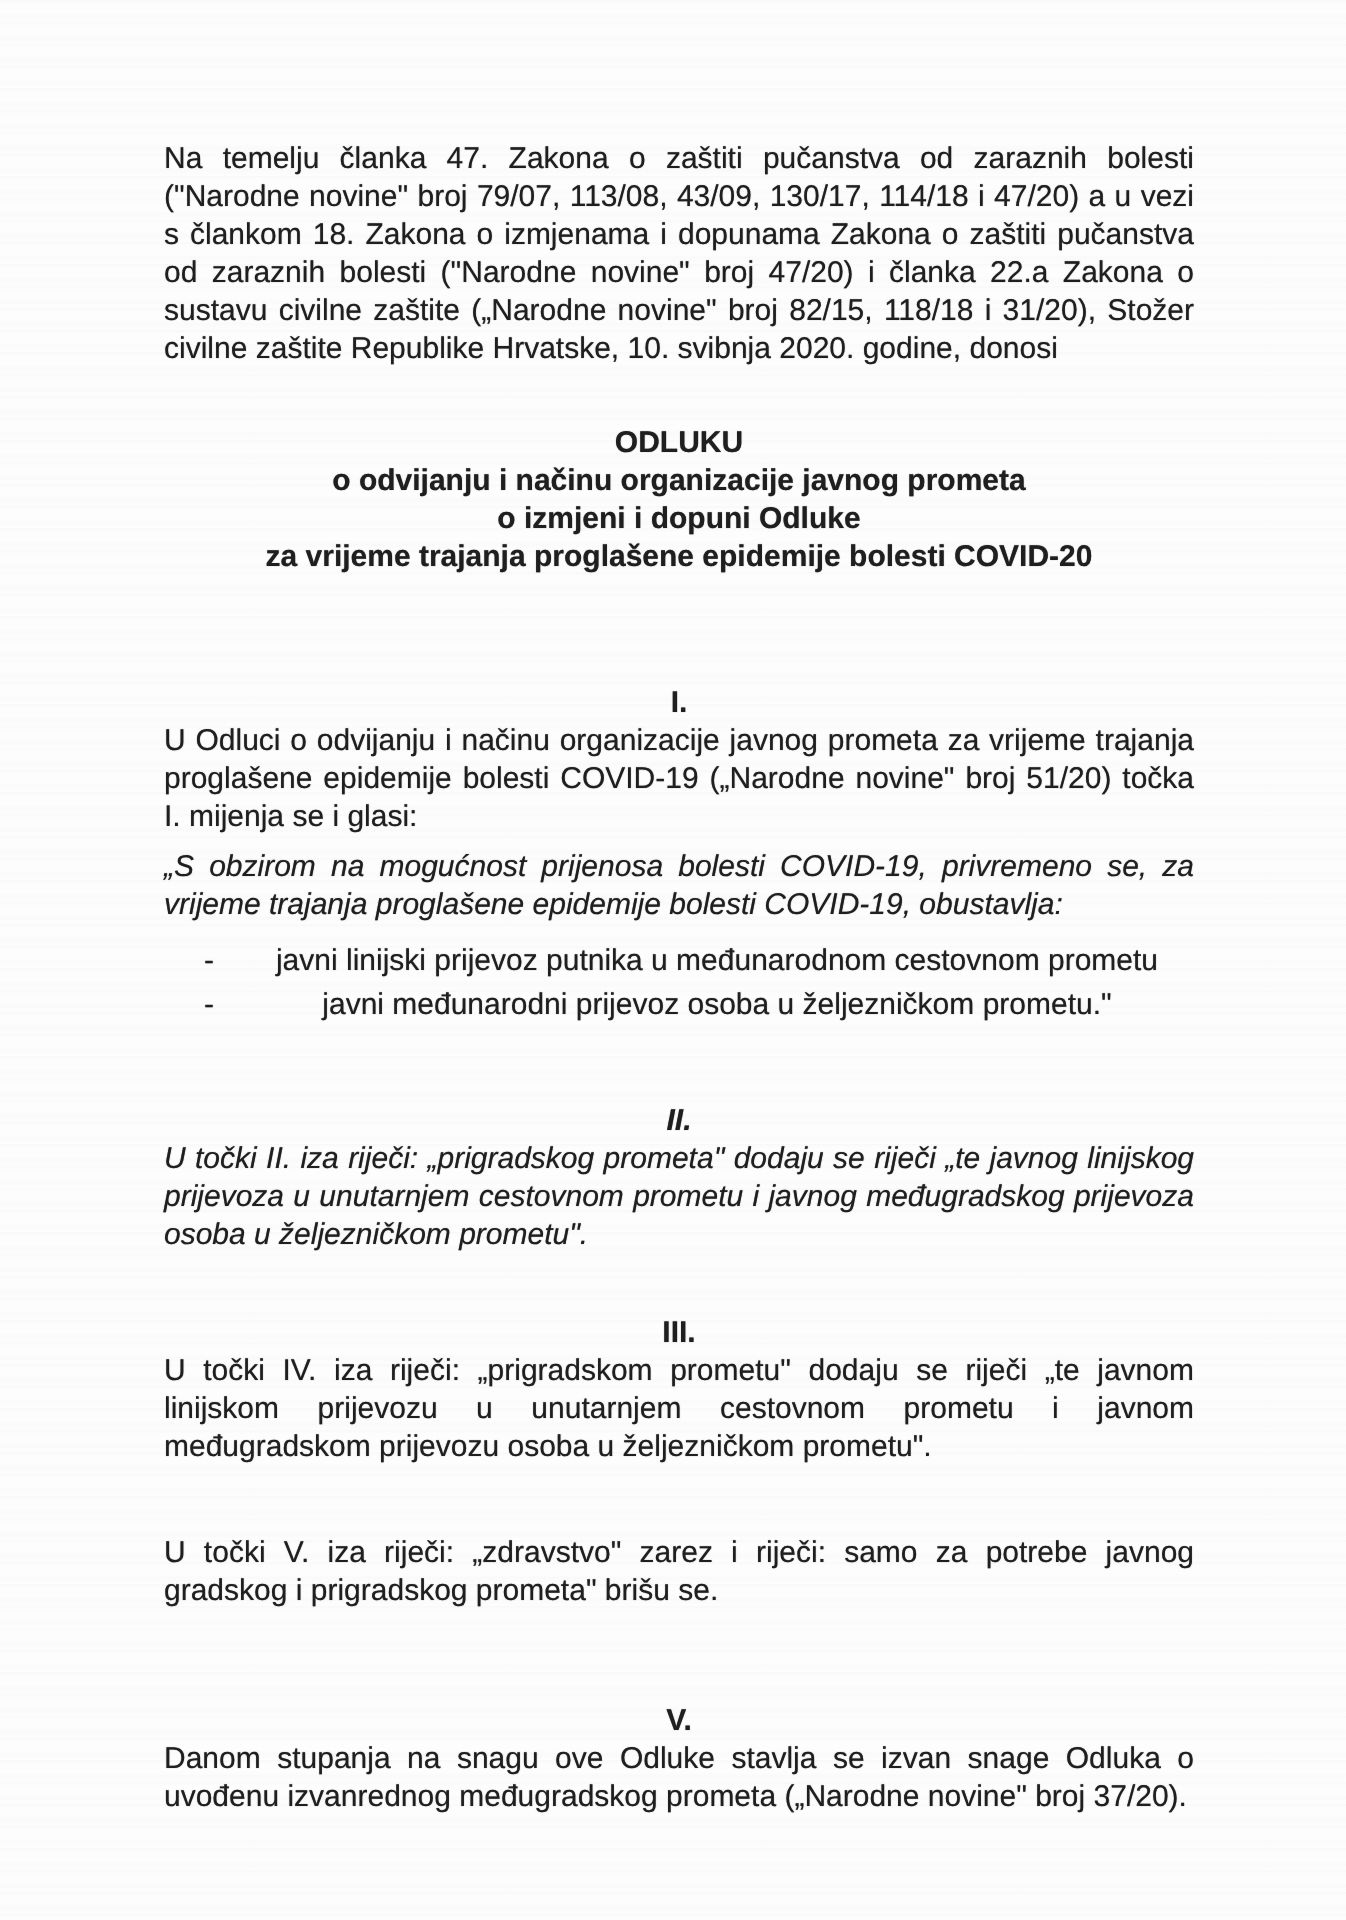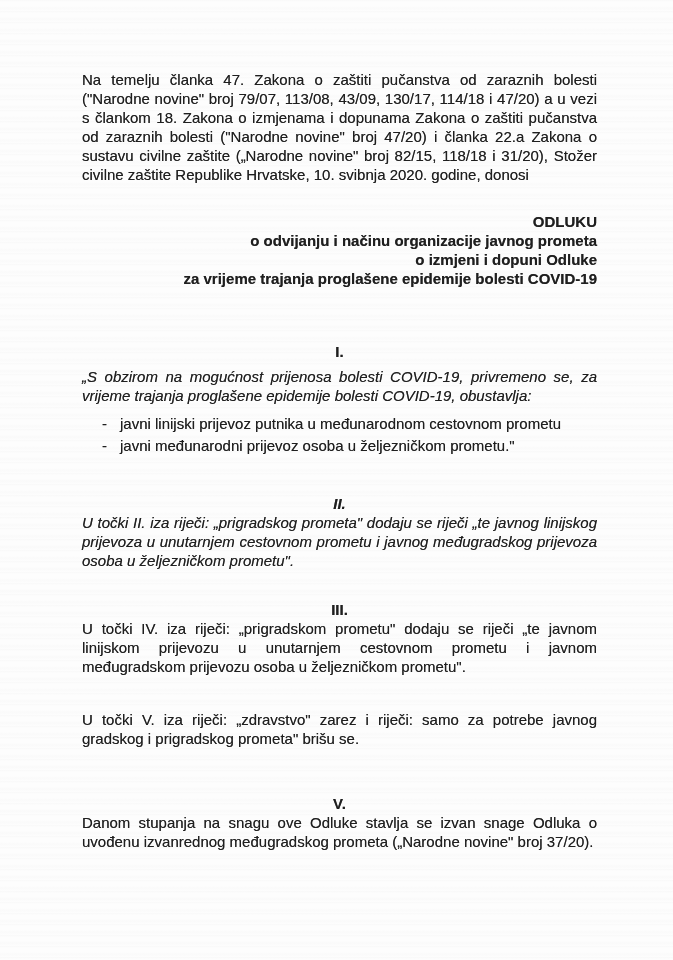--- a/index.html
+++ b/index.html
@@ -30,21 +30,21 @@
     padding: 70px 76px 0 82px;
   }
   .justify {
     text-align: justify;
     margin: 0;
   }
   .preamble {
     margin-bottom: 28px;
   }
   .title-block {
-    text-align: right;
+    text-align: center;
     font-weight: bold;
     margin-bottom: 0;
   }
   .title-line {
     line-height: 19px;
   }
   section {
     margin: 0;
   }
   .sec-num {
@@ -67,38 +67,40 @@
     margin: 0 0 3px 0;
   }
   .bullet-dash {
     width: 38px;
     padding-left: 20px;
     box-sizing: border-box;
     flex: 0 0 38px;
   }
   .bullet-text {
     flex: 1 1 auto;
+    text-align: center;
   }
 </style>
 </head>
 <body>
 
 <div class="page">
 
   <p class="justify preamble">Na temelju članka 47. Zakona o zaštiti pučanstva od zaraznih bolesti ("Narodne novine" broj 79/07, 113/08, 43/09, 130/17, 114/18 i 47/20) a u vezi s člankom 18. Zakona o izmjenama i dopunama Zakona o zaštiti pučanstva od zaraznih bolesti ("Narodne novine" broj 47/20) i članka 22.a Zakona o sustavu civilne zaštite („Narodne novine" broj 82/15, 118/18 i 31/20), Stožer civilne zaštite Republike Hrvatske, 10. svibnja 2020. godine, donosi</p>
 
   <div class="title-block">
     <div class="title-line">ODLUKU</div>
     <div class="title-line">o odvijanju i načinu organizacije javnog prometa</div>
     <div class="title-line">o izmjeni i dopuni Odluke</div>
-    <div class="title-line">za vrijeme trajanja proglašene epidemije bolesti COVID-19</div>
+    <div class="title-line">za vrijeme trajanja proglašene epidemije bolesti COVID-20</div>
   </div>
 
   <section class="section-1">
     <h2 class="sec-num">I.</h2>
+    <p class="justify sec-body">U Odluci o odvijanju i načinu organizacije javnog prometa za vrijeme trajanja proglašene epidemije bolesti COVID-19 („Narodne novine" broj 51/20) točka I. mijenja se i glasi:</p>
     <p class="justify quote-para">„S obzirom na mogućnost prijenosa bolesti COVID-19, privremeno se, za vrijeme trajanja proglašene epidemije bolesti COVID-19, obustavlja:</p>
     <div class="bullet-list">
       <div class="bullet-item">
         <span class="bullet-dash">-</span>
         <span class="bullet-text">javni linijski prijevoz putnika u međunarodnom cestovnom prometu</span>
       </div>
       <div class="bullet-item">
         <span class="bullet-dash">-</span>
         <span class="bullet-text">javni međunarodni prijevoz osoba u željezničkom prometu."</span>
       </div>

